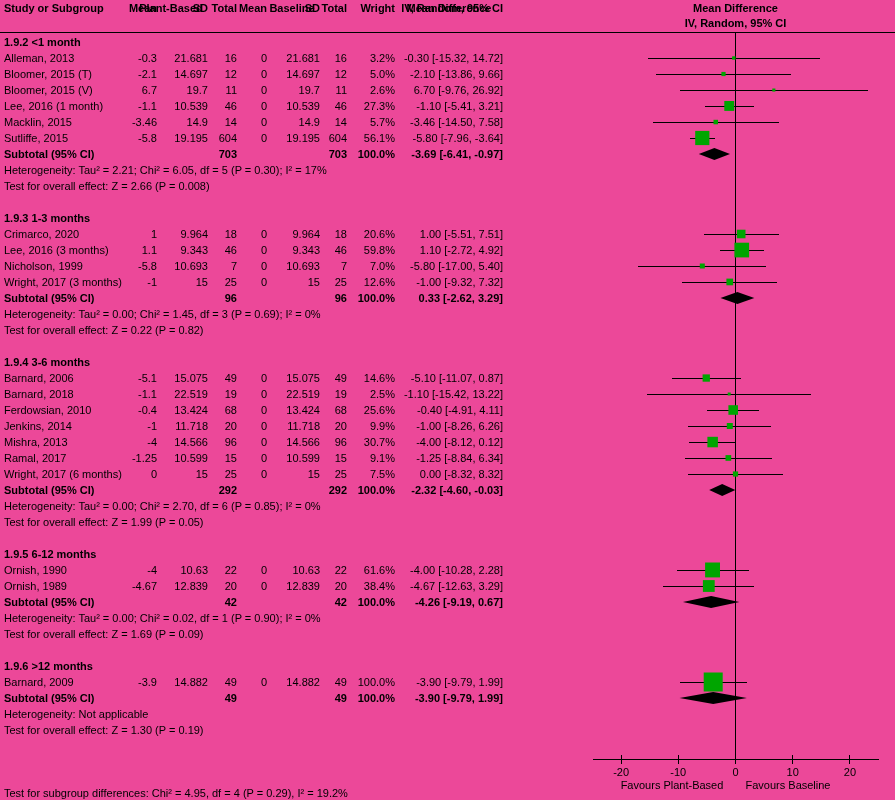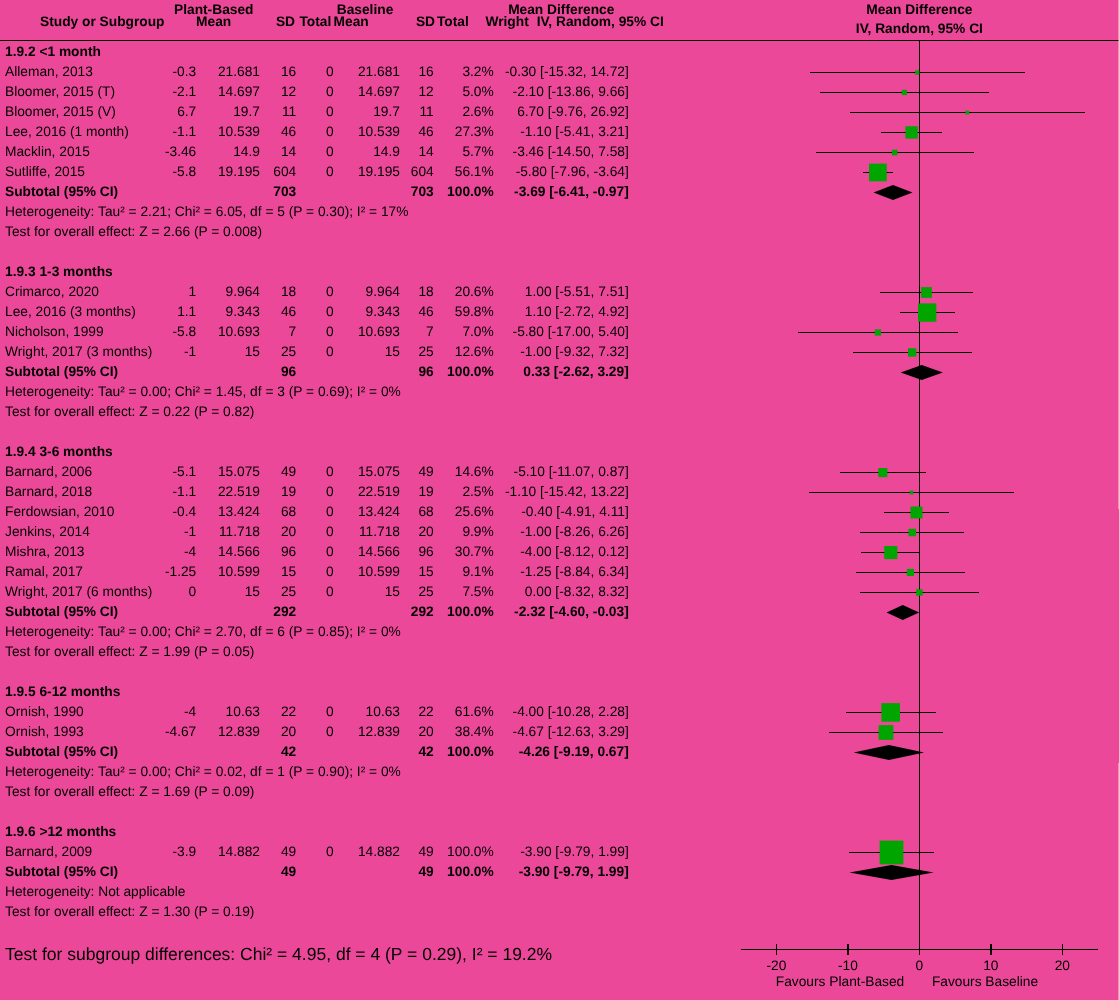--- a/index.html
+++ b/index.html
@@ -5,25 +5,25 @@
   html,body{margin:0;padding:0;background:#fff;}
   #app{position:relative;width:895px;height:800px;background:#ec4899;
        font-family:"Liberation Sans",sans-serif;color:#000;overflow:hidden;}
   .hdr{position:absolute;font-weight:bold;font-size:11px;text-align:center;line-height:13px;}
   .row{display:grid;grid-template-columns:108px 45px 51px 29px 30px 53px 27px 48px 108px;
        height:16px;line-height:16px;font-size:11px;white-space:nowrap;}
   .row span{display:block;}
   .num{text-align:right;}
   .bold{font-weight:bold;}
   .full{grid-column:1/-1;}
-  #colhead{position:absolute;left:4px;top:10px;width:499px;margin-left:28px;}
+  #colhead{position:absolute;left:4px;top:0;width:499px;}
   #rows{position:absolute;left:4px;top:34px;width:499px;}
   #plot{position:absolute;left:0;top:0;pointer-events:none;}
   #plot text{font-family:"Liberation Sans",sans-serif;font-size:11px;fill:#000;}
-  #footer{position:absolute;left:4px;top:755px;font-size:14px;white-space:nowrap;text-align:right;}
+  #footer{position:absolute;left:4px;top:787px;font-size:11px;white-space:nowrap;text-align:right;}
 </style>
 </head>
 <body>
 
 <div id="app">
 
   <div class="hdr" style="left:121px;top:2px;width:100px">Plant-Based</div>
   <div class="hdr" style="left:242px;top:2px;width:100px">Baseline</div>
   <div class="hdr" style="left:399px;top:2px;width:100px">Mean Difference</div>
   <div class="hdr" style="left:635px;top:2px;width:201px">Mean Difference</div>
@@ -306,21 +306,21 @@
         <span class="num">-4</span>
         <span class="num">10.63</span>
         <span class="num">22</span>
         <span class="num">0</span>
         <span class="num">10.63</span>
         <span class="num">22</span>
         <span class="num">61.6%</span>
         <span class="num">-4.00 [-10.28, 2.28]</span>
       </div>
       <div class="row">
-        <span>Ornish, 1993</span>
+        <span>Ornish, 1989</span>
         <span class="num">-4.67</span>
         <span class="num">12.839</span>
         <span class="num">20</span>
         <span class="num">0</span>
         <span class="num">12.839</span>
         <span class="num">20</span>
         <span class="num">38.4%</span>
         <span class="num">-4.67 [-12.63, 3.29]</span>
       </div>
       <div class="row bold">

